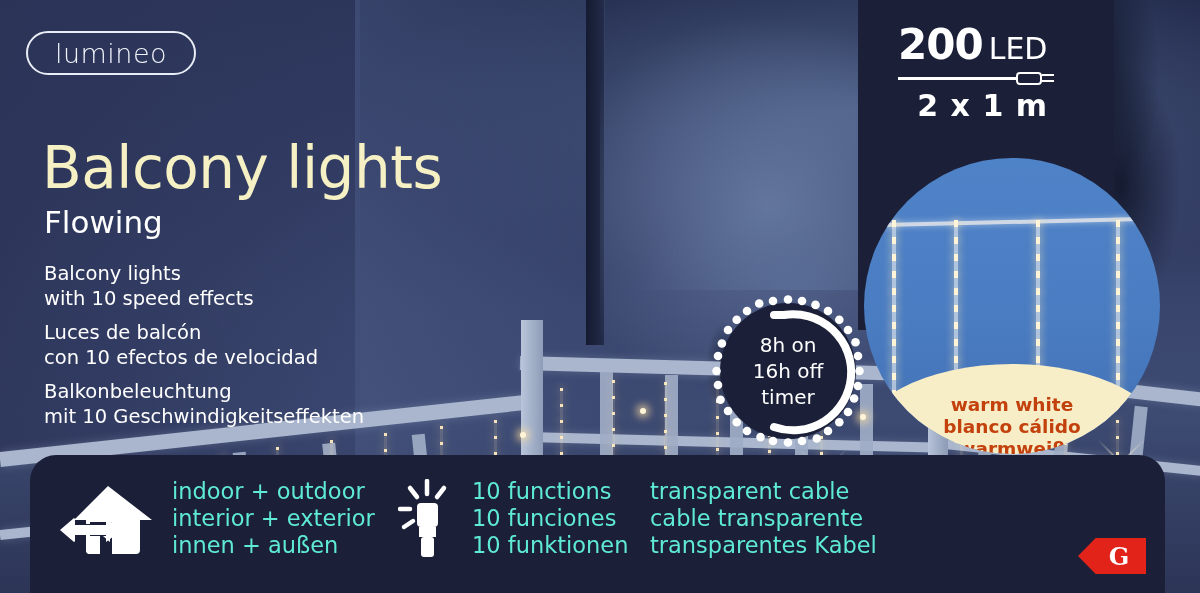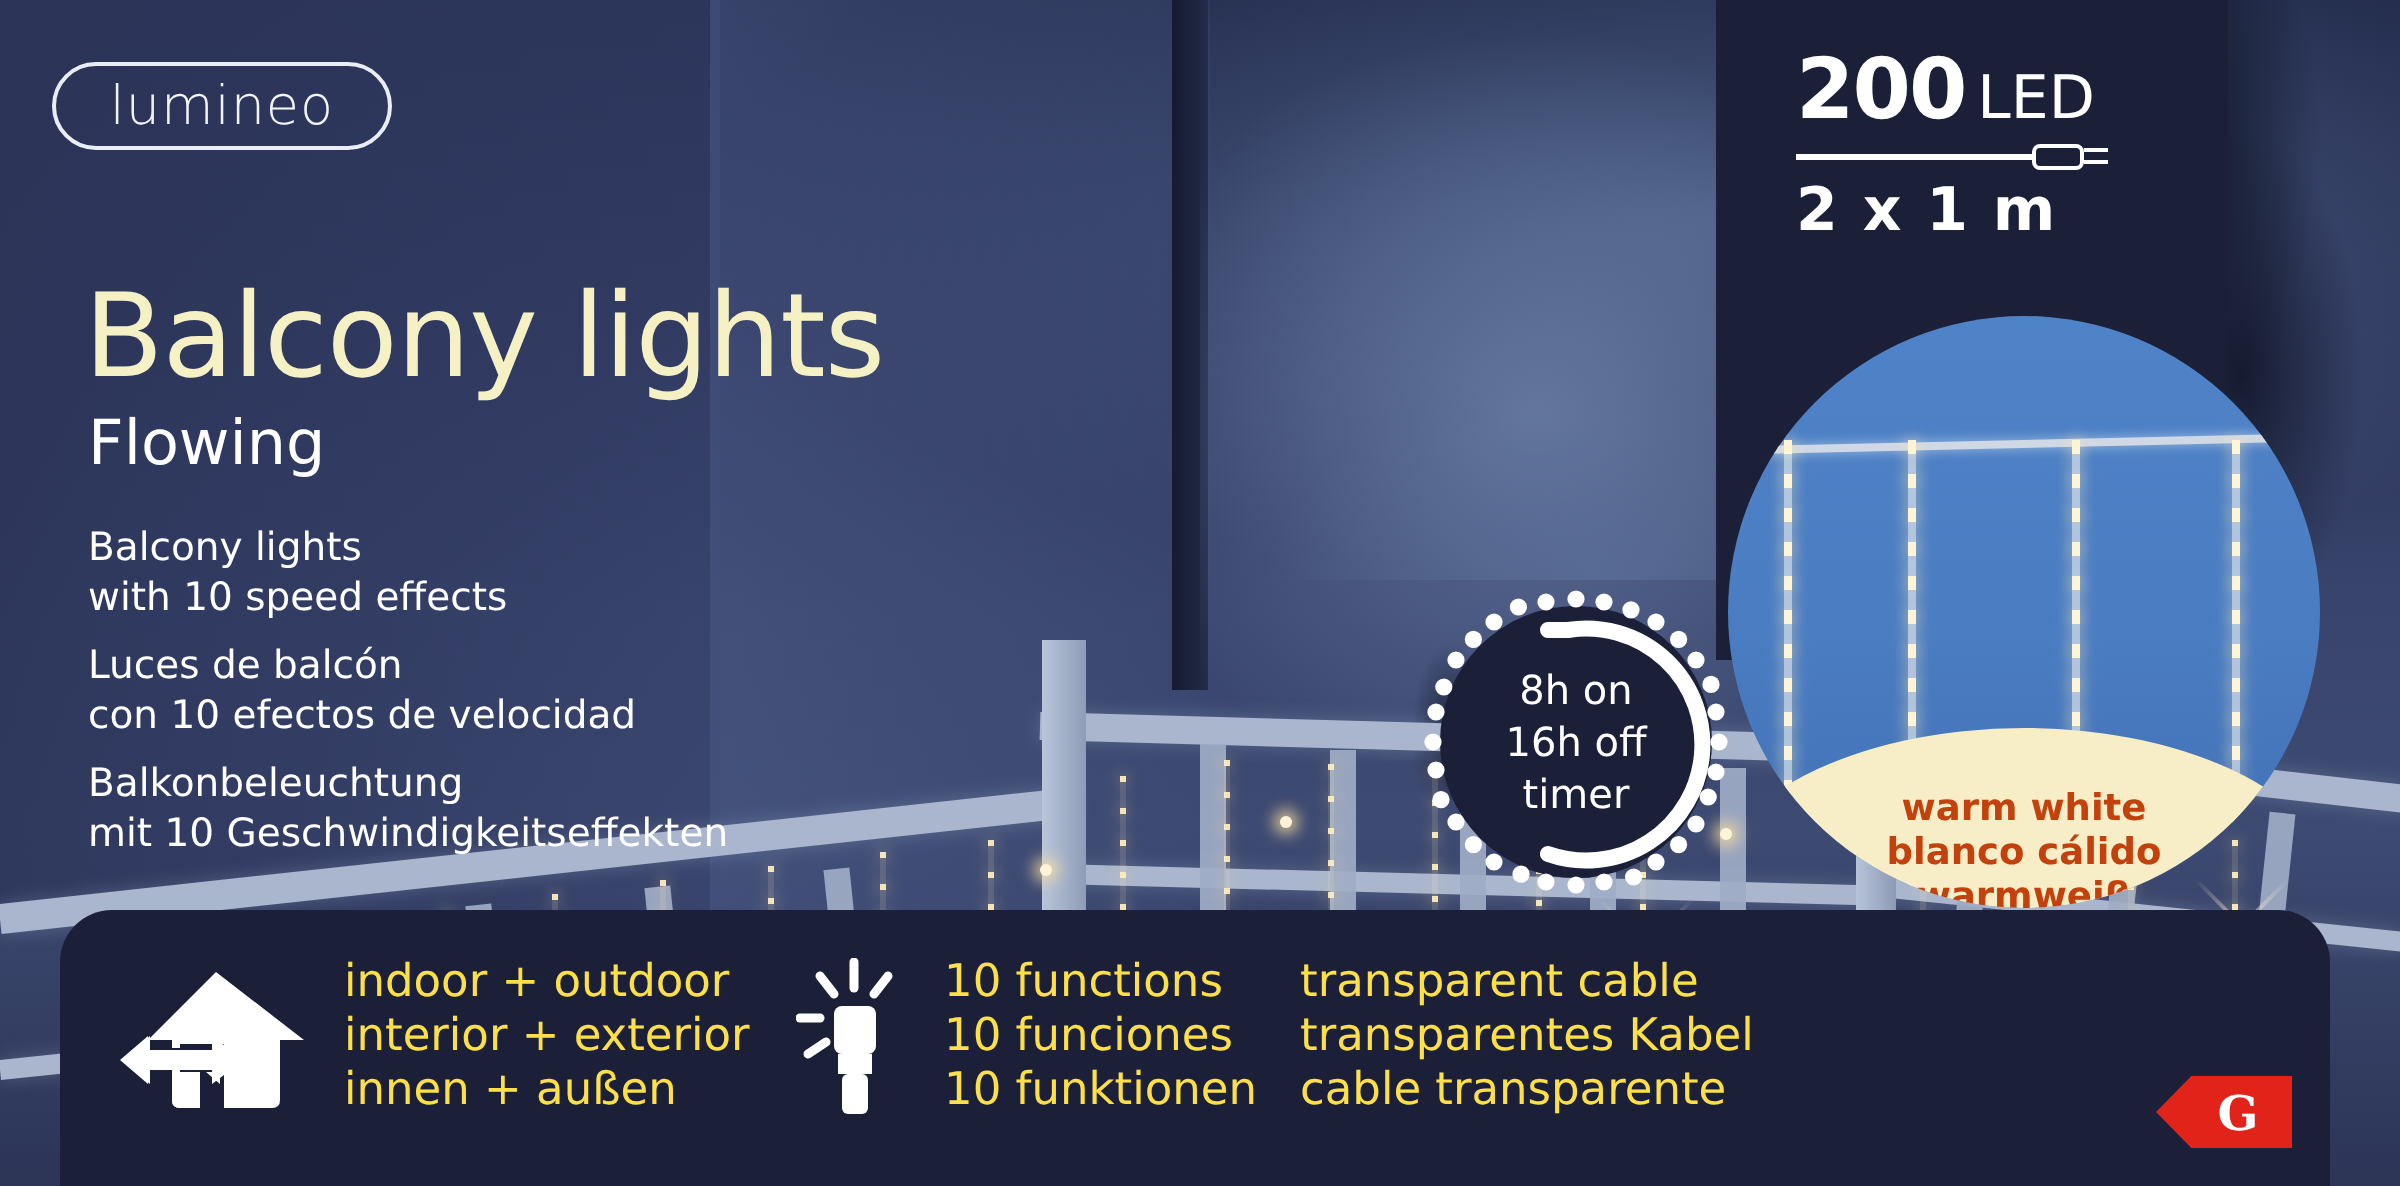--- a/index.html
+++ b/index.html
@@ -156,21 +156,21 @@
     position: absolute; left: 118px; top: 1px; width: 26px; height: 13px;
     border: 2px solid #fff; border-radius: 4px; background: transparent;
   }
   .plug-pin {
     position: absolute; top: 3px; width: 12px; height: 2px; background: #fff;
   }
   .plug-pin.p1 { left: 144px; }
   .plug-pin.p2 { left: 144px; top: 9px; }
   .led-length {
     color: #ffffff; font-size: 30px; font-weight: 700; margin-top: 3px;
-    letter-spacing: 1px; text-align: left; width: 150px;
+    letter-spacing: 1px; text-align: right; width: 150px;
     font-family: "DejaVu Sans", sans-serif;
   }
 
   
   .product-circle {
     position: absolute; left: 864px; top: 158px; width: 296px; height: 296px;
     border-radius: 50%; overflow: hidden;
     background: linear-gradient(180deg,#4f83c8 0%, #4a7cc2 55%, #416fb2 100%);
   }
   .pc-cable {
@@ -216,21 +216,21 @@
   
   .bottom-panel {
     position: absolute; left: 30px; top: 455px; width: 1135px; height: 160px;
     background: #1b2038;
     border-top-left-radius: 26px; border-top-right-radius: 26px;
   }
   .feature {
     position: absolute; display: flex; align-items: center; gap: 16px;
   }
   .feature-lines {
-    color: #fde047; font-size: 22.5px; line-height: 27px; font-weight: 400;
+    color: #5eead4; font-size: 22.5px; line-height: 27px; font-weight: 400;
     font-family: "DejaVu Sans", sans-serif; white-space: nowrap;
   }
   .f-house { left: 60px; top: 478px; }
   .f-func  { left: 398px; top: 478px; }
   .f-cable { left: 650px; top: 478px; }
 
   .icon-house { width: 96px; height: 78px; flex: 0 0 auto; }
   .icon-bulb  { width: 58px; height: 80px; flex: 0 0 auto; }
 
   
@@ -453,22 +453,22 @@
     <div class="feature-lines">
       <div>10 functions</div>
       <div>10 funciones</div>
       <div>10 funktionen</div>
     </div>
   </div>
 
   <div class="feature f-cable">
     <div class="feature-lines">
       <div>transparent cable</div>
+      <div>cable transparente</div>
       <div>transparentes Kabel</div>
-      <div>cable transparente</div>
     </div>
   </div>
 
   <div class="energy">
     <div class="energy-shape"></div>
     <div class="energy-letter">G</div>
   </div>
 
 </div>
 

